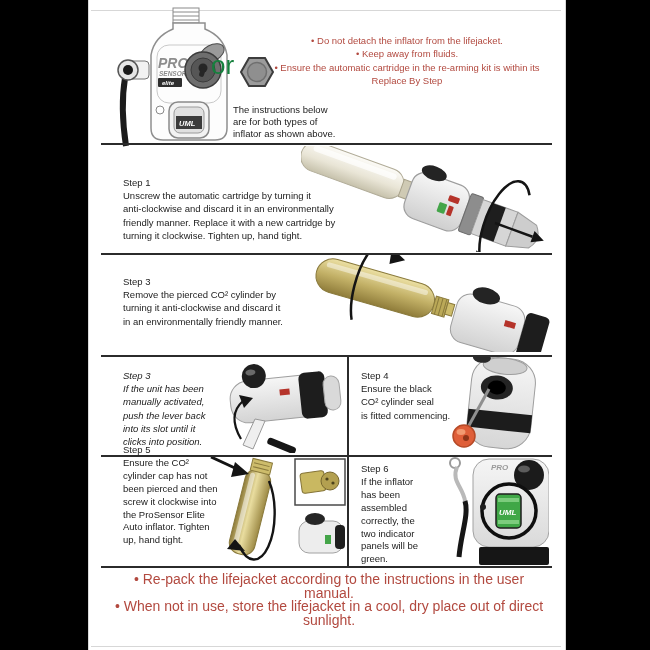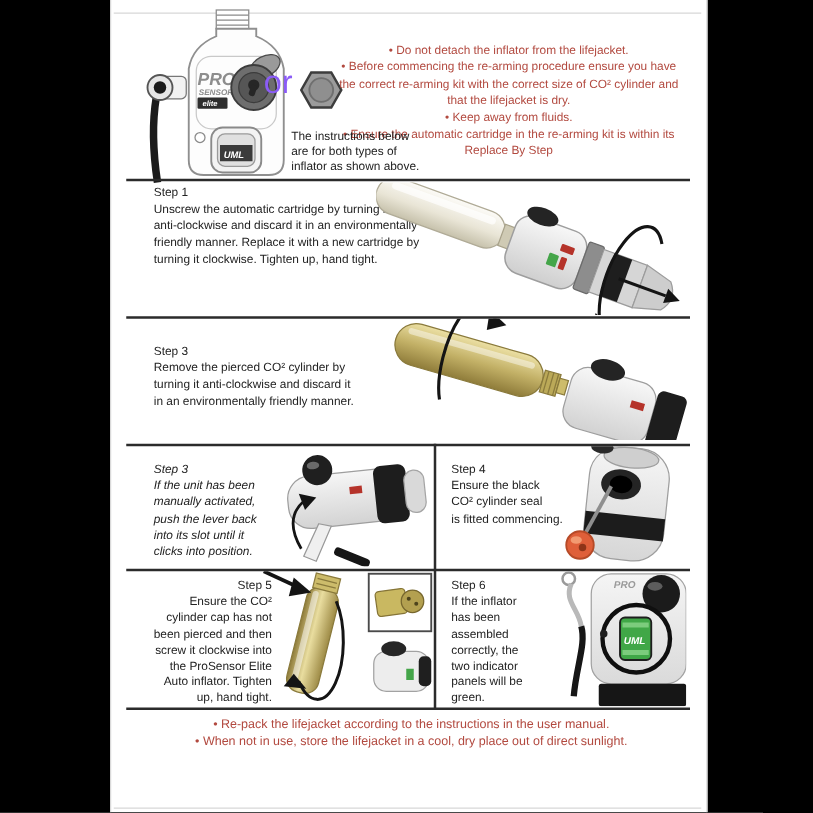--- a/index.html
+++ b/index.html
@@ -11,23 +11,23 @@
   .hl-top{top:10px;} .hl-bottom{top:646px;}
   .rule{position:absolute;left:12px;width:451px;height:2px;background:#2b2b2b;}
   .vrule{position:absolute;left:258px;top:355px;width:2px;height:213px;background:#2b2b2b;}
   .pre{white-space:pre-line;}
   .warnings{position:absolute;left:178px;top:34px;width:280px;text-align:center;
             color:#b2493f;font-size:9.5px;line-height:13.4px;}
   .warn-item::before{content:"• ";}
   .note{position:absolute;left:144px;top:104px;color:#222;font-size:9.5px;line-height:11.8px;}
   .step{position:absolute;color:#222;font-size:9.5px;line-height:13.2px;}
   .step .t{margin:0 0 0 0;}
-  .or{position:absolute;left:122px;top:50px;font-size:26px;color:#8b5cf6;}
+  .or{position:absolute;left:122px;top:50px;font-size:26px;color:#15803d;}
   .footer{position:absolute;left:20px;top:573px;width:440px;text-align:center;
-          color:#b2493f;font-size:10px;line-height:13.5px;}
+          color:#b2493f;font-size:14px;line-height:13.5px;}
   .footer div::before{content:"• ";}
   svg{position:absolute;overflow:visible;}
   .svg-static{overflow:hidden;}
 </style>
 </head>
 <body>
 
 <div class="canvas">
   <div class="page">
     <div class="hairline hl-top"></div>
@@ -62,32 +62,31 @@
 
     <div class="or">or</div>
 
     <svg style="left:150px;top:54px;" width="36" height="36" viewBox="0 0 36 36">
       <polygon points="2,18 10,4 26,4 34,18 26,32 10,32" fill="#9b9b9b" stroke="#3d3d3d" stroke-width="2"></polygon>
       <circle cx="18" cy="18" r="9.5" fill="#8f8f8f" stroke="#6f6f6f" stroke-width="1.5"></circle>
     </svg>
 
     <div class="warnings">
       <div class="warn-item">Do not detach the inflator from the lifejacket.</div>
-      <div class="warn-item">Before commencing the re-arming procedure ensure you have the correct re-arming kit with the correct size of CO² cylinder and that the lifejacket is dry.</div>
       <div class="warn-item">Keep away from fluids.</div>
       <div class="warn-item">Ensure the automatic cartridge in the re-arming kit is within its Replace By Step</div>
     </div>
 
     <div class="note pre">The instructions below
 are for both types of
 inflator as shown above.</div>
 
     <div class="rule" style="top:143px;"></div>
 
-    <div class="step" style="left:34px;top:148px;">
+    <div class="step" style="left:34px;top:176px;">
       <div class="t">Step 1</div>
       <div class="pre">Unscrew the automatic cartridge by turning it
 anti-clockwise and discard it in an environmentally
 friendly manner. Replace it with a new cartridge by
 turning it clockwise. Tighten up, hand tight.</div>
     </div>
     <svg class="svg-static" style="left:212px;top:146px;" width="250" height="106" viewBox="0 0 250 106">
       <defs>
         <linearGradient id="s1cyl" x1="0" y1="0" x2="0" y2="1">
           <stop offset="0" stop-color="#fcfbf7"></stop>
@@ -210,21 +209,21 @@
         <rect x="36" y="54" width="64" height="18" fill="#1c1c1c"></rect>
       </g>
       <line x1="56" y1="32" x2="34" y2="72" stroke="#8f8f8f" stroke-width="3"></line>
       <circle cx="31" cy="79" r="11" fill="#df5f39" stroke="#b64a27" stroke-width="1.5"></circle>
       <ellipse cx="28" cy="75" rx="4.5" ry="3" fill="#f29a71"></ellipse>
       <circle cx="33" cy="81" r="3" fill="#8e3418"></circle>
     </svg>
 
     <div class="rule" style="top:455px;"></div>
 
-    <div class="step" style="left:34px;top:463px;line-height:12.9px;text-align:right;">
+    <div class="step" style="left:34px;top:444px;line-height:12.9px;">
       <div class="t">Step 5</div>
       <div class="pre">Ensure the CO²
 cylinder cap has not
 been pierced and then
 screw it clockwise into
 the ProSensor Elite
 Auto inflator. Tighten
 up, hand tight.</div>
     </div>
     <svg class="svg-static" style="left:108px;top:457px;" width="150" height="108" viewBox="0 0 150 108">

